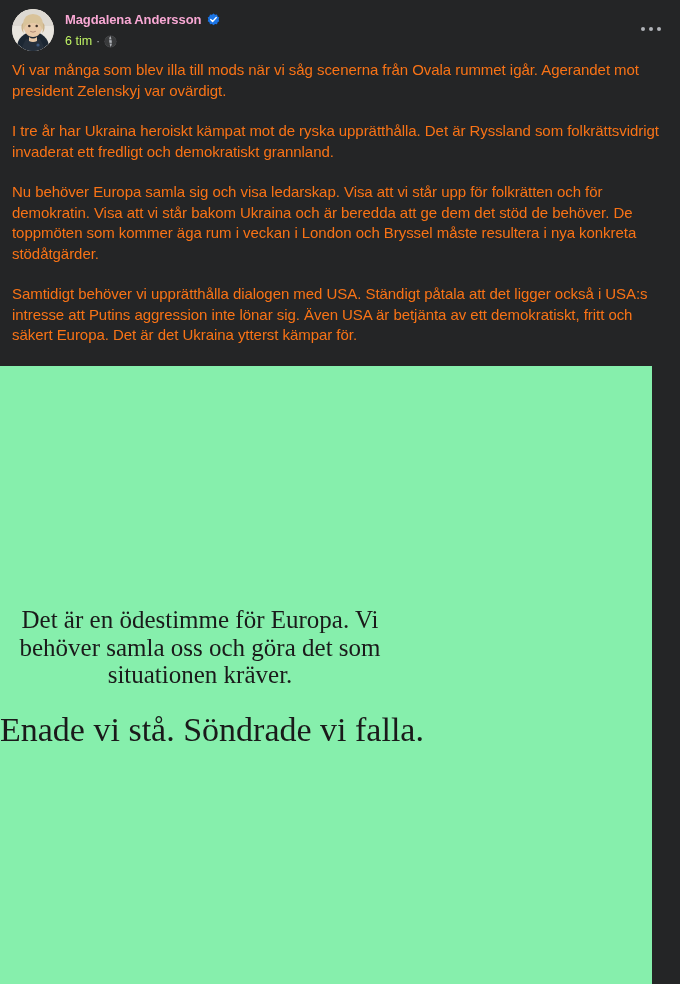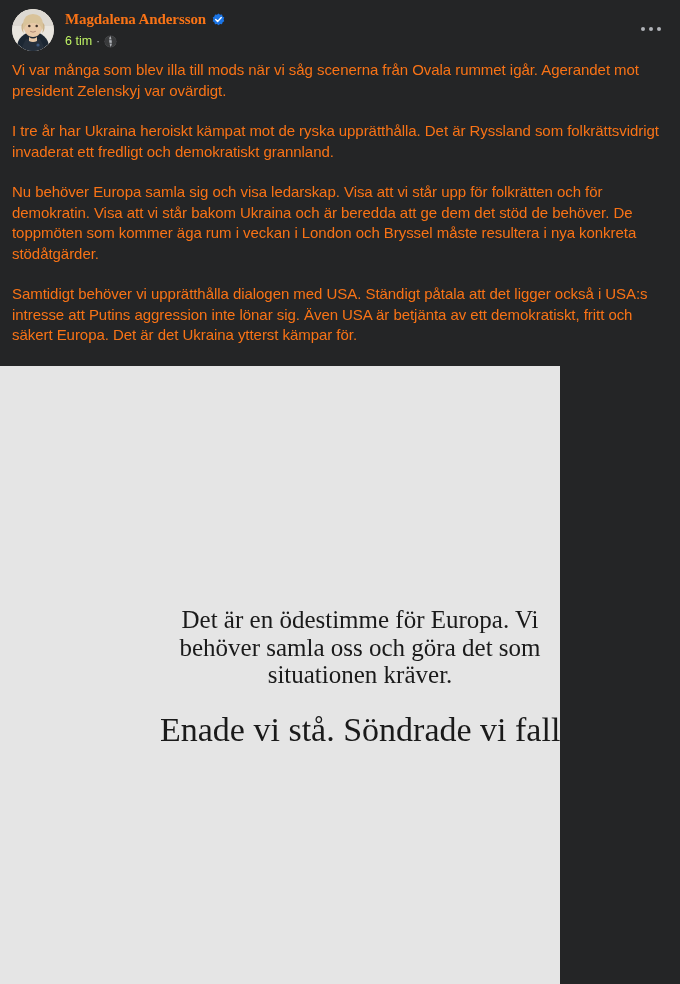--- a/index.html
+++ b/index.html
@@ -53,26 +53,25 @@
     padding-top: 1px;
   }
 
   .name-row {
     display: flex;
     align-items: center;
     height: 19px;
   }
 
   .author-name {
-    color: #f97316;
-    font-size: 15px;
+    color: #f9a8d4;
+    font-size: 13px;
     font-weight: bold;
     line-height: 19px;
     letter-spacing: -0.1px;
-    font-family: Liberation Serif, serif;
   }
 
   .verified-badge {
     margin-left: 6px;
     width: 13px;
     height: 13px;
     display: inline-block;
     line-height: 0;
   }
 
@@ -136,26 +135,26 @@
     margin-bottom: 20px;
     letter-spacing: -0.05px;
   }
 
   .post-body p:first-child { margin-top: 2px; }
   .post-body p:last-child { margin-bottom: 0; }
 
   
   .post-image {
     margin-top: 20px;
-    width: 560px;
+    width: 652px;
     flex: 1 1 auto;
-    background: #e5e5e5;
-    display: flex;
-    align-items: center;
-    justify-content: flex-end;
+    background: #86efac;
+    display: flex;
+    align-items: center;
+    justify-content: flex-start;
     overflow: hidden;
   }
 
   .quote-block {
     width: 400px;
     text-align: center;
     color: #1a1a1a;
     font-family: "Liberation Serif", "DejaVu Serif", serif;
   }
 

